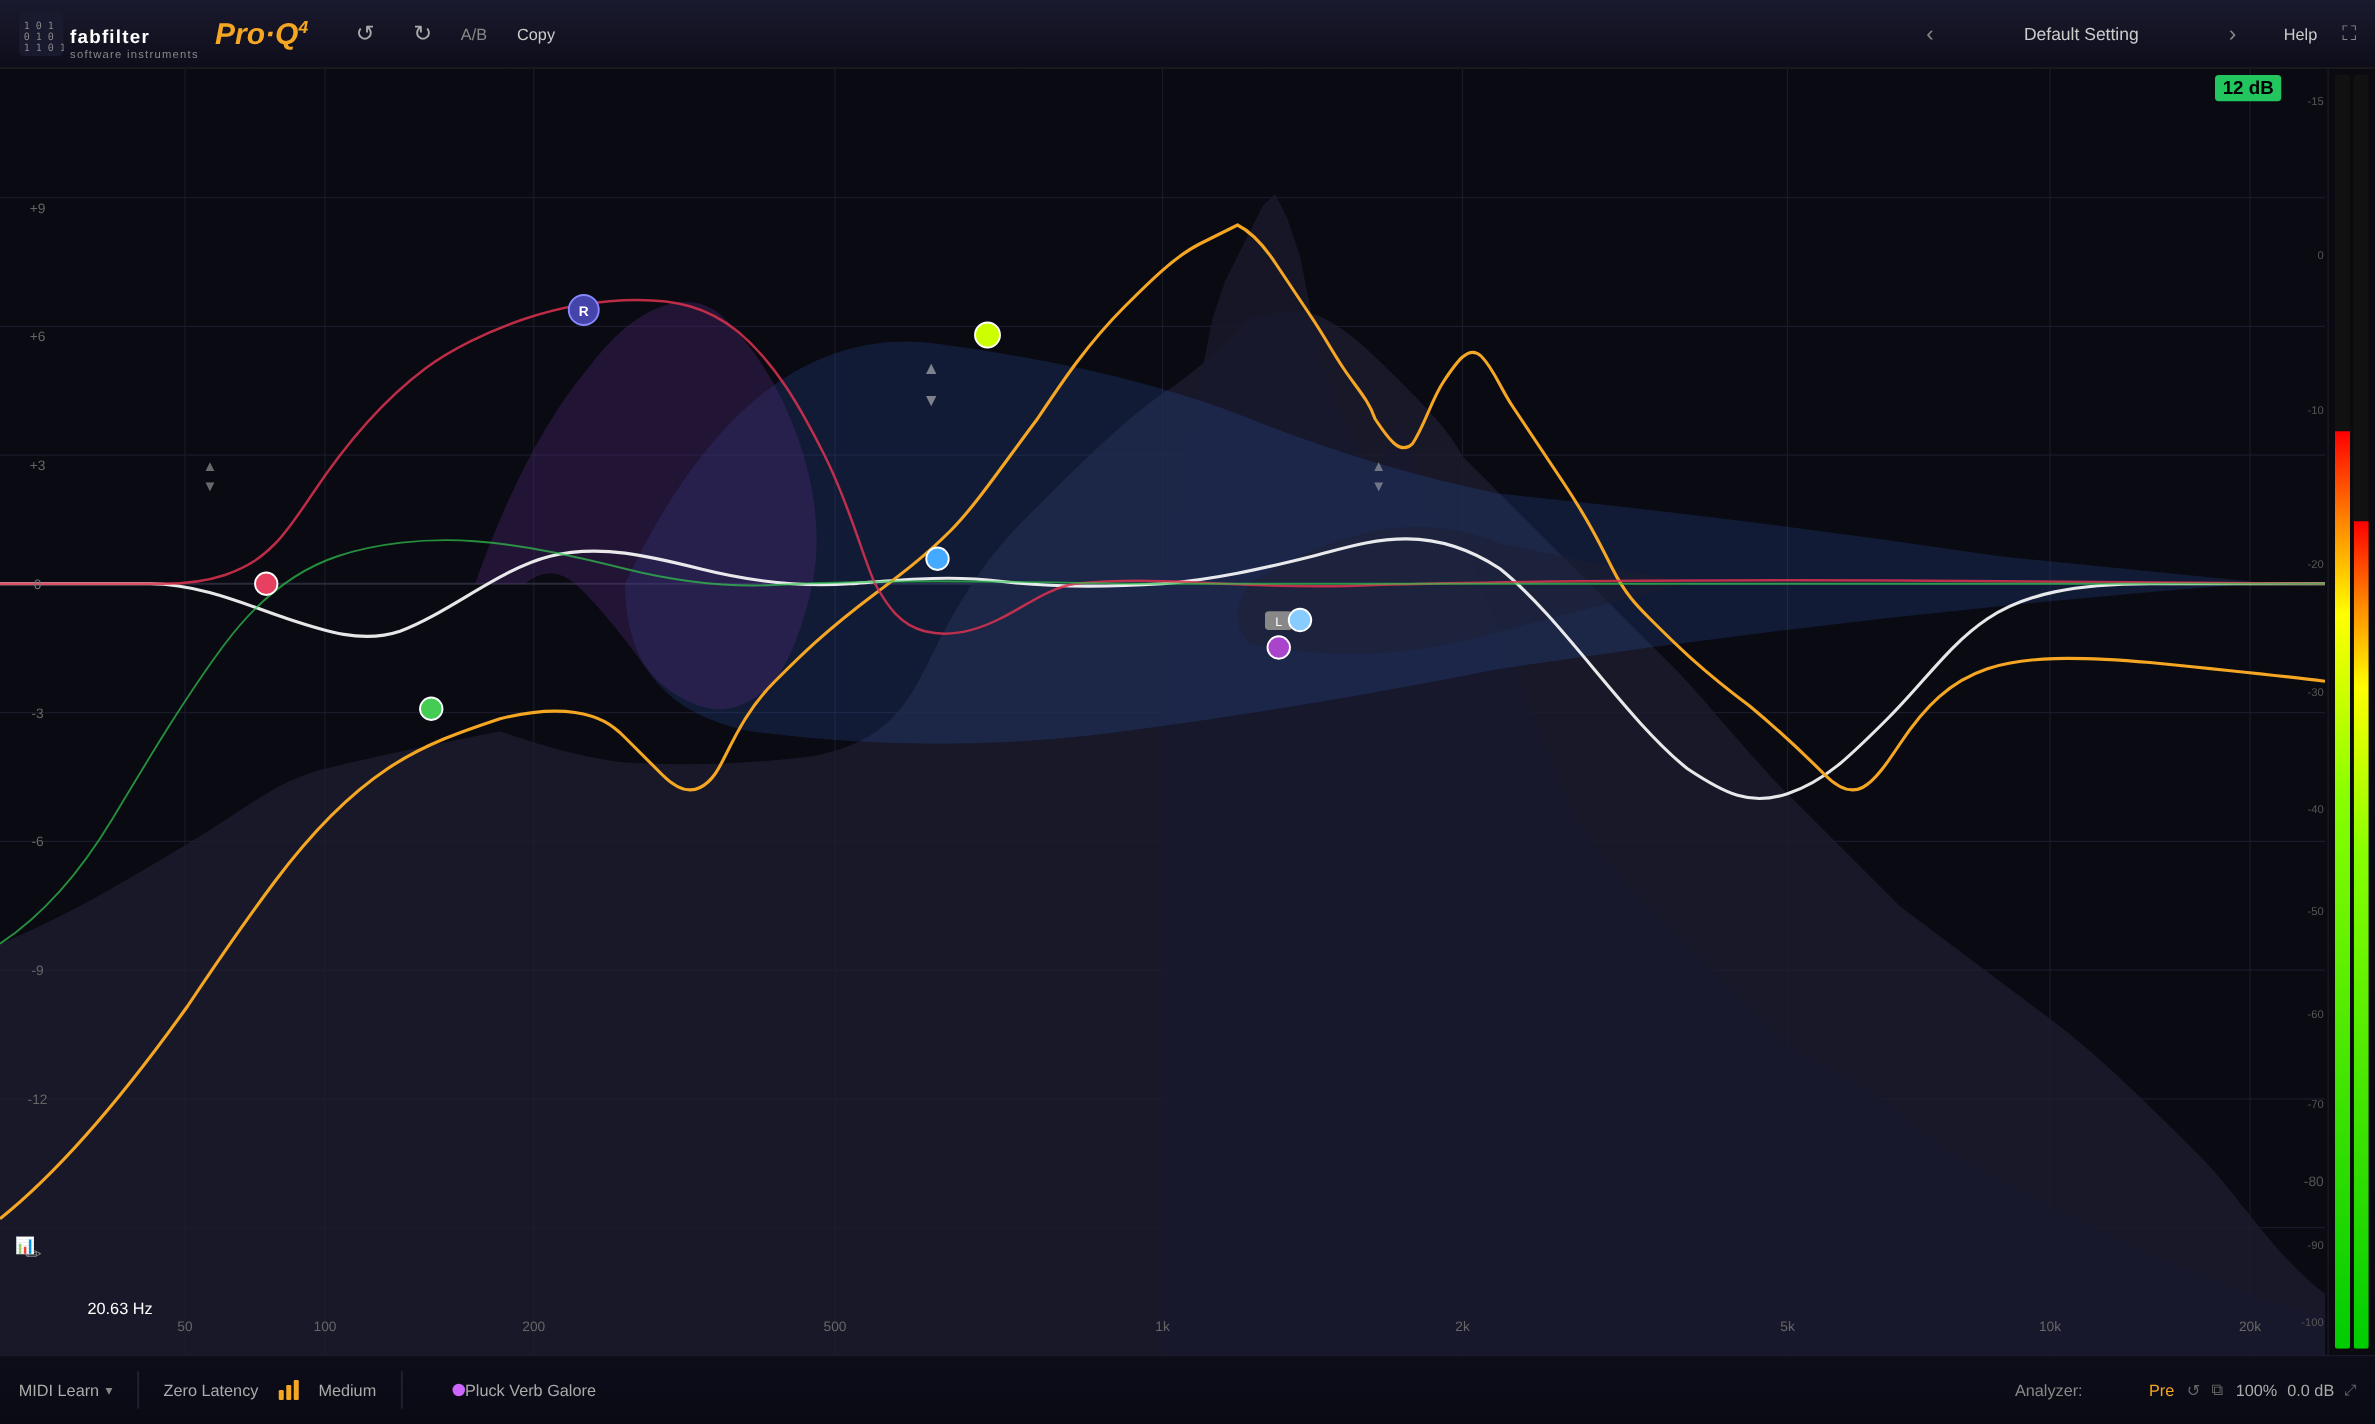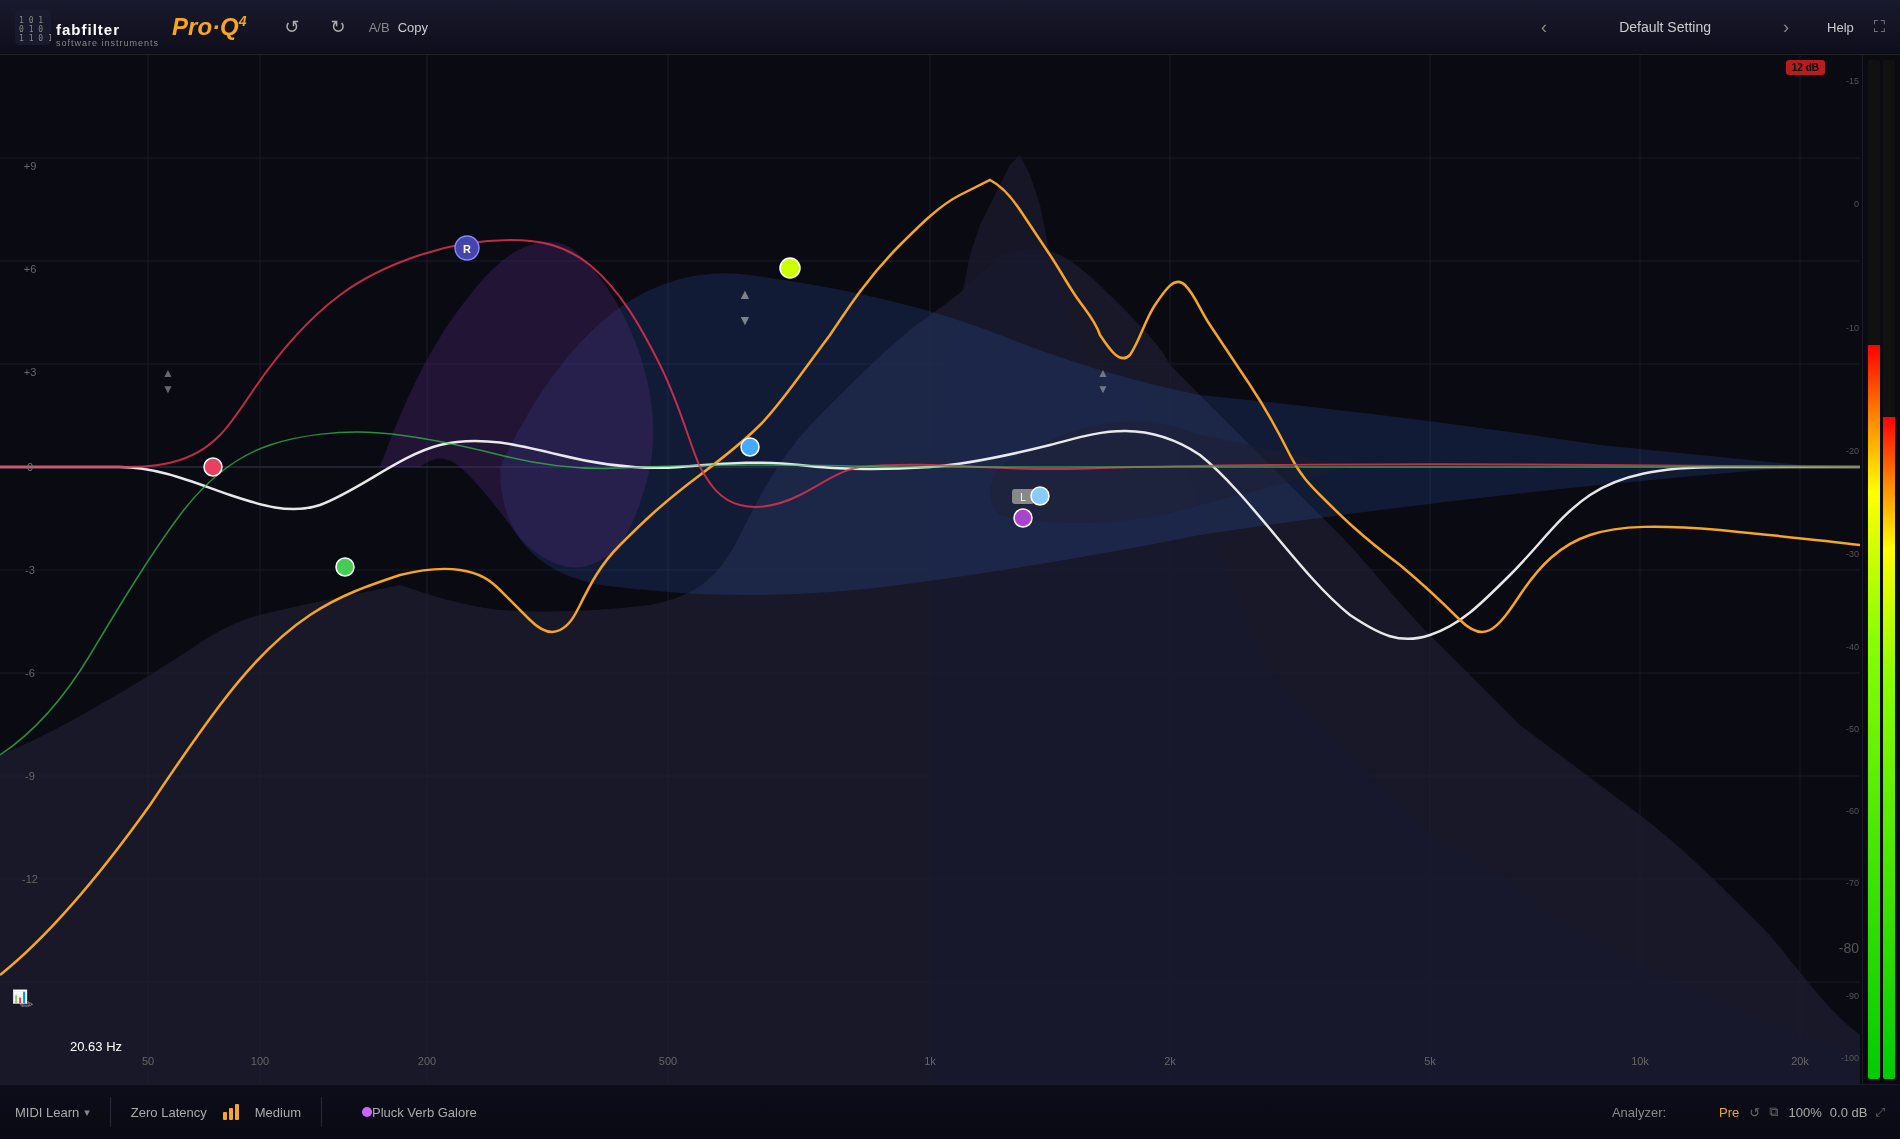--- a/index.html
+++ b/index.html
@@ -64,21 +64,21 @@
       font-size: 18px;
       cursor: pointer;
       background: none;
       border: none;
       padding: 4px 8px;
     }
 
     .ab-copy {
       display: flex;
       align-items: center;
-      gap: 8px;
+      gap: 24px;
     }
 
     .ab-label {
       color: #888;
       font-size: 13px;
     }
 
     .copy-btn {
       color: #ccc;
       font-size: 13px;
@@ -175,23 +175,23 @@
       left: 0;
       right: 0;
       background: linear-gradient(180deg, #ff0000 0%, #ffff00 30%, #00ff00 100%);
     }
 
     
     .db-badge {
       position: absolute;
       top: 60px;
       right: 75px;
-      background: #b91c1c;
+      background: #22c55e;
       color: #000;
-      font-size: 10px;
+      font-size: 15px;
       font-weight: bold;
       padding: 2px 6px;
       border-radius: 3px;
     }
 
     
     .bottom-bar {
       position: absolute;
       bottom: 0;
       left: 0;
@@ -570,21 +570,21 @@
 <div style="position:absolute; right:38px; top:55px; bottom:55px; width:35px; pointer-events:none;">
   <div style="position:absolute; top:2%; right:3px; color:#555; font-size:9px;">-15</div>
   <div style="position:absolute; top:14%; right:3px; color:#555; font-size:9px;">0</div>
   <div style="position:absolute; top:26%; right:3px; color:#555; font-size:9px;">-10</div>
   <div style="position:absolute; top:38%; right:3px; color:#555; font-size:9px;">-20</div>
   <div style="position:absolute; top:48%; right:3px; color:#555; font-size:9px;">-30</div>
   <div style="position:absolute; top:57%; right:3px; color:#555; font-size:9px;">-40</div>
   <div style="position:absolute; top:65%; right:3px; color:#555; font-size:9px;">-50</div>
   <div style="position:absolute; top:73%; right:3px; color:#555; font-size:9px;">-60</div>
   <div style="position:absolute; top:80%; right:3px; color:#555; font-size:9px;">-70</div>
-  <div style="position:absolute; top:86%; right:3px; color:#555; font-size:14px;">-80</div>
+  <div style="position:absolute; top:86%; right:3px; color:#555; font-size:11px;">-80</div>
   <div style="position:absolute; top:91%; right:3px; color:#555; font-size:9px;">-90</div>
   <div style="position:absolute; top:97%; right:3px; color:#555; font-size:9px;">-100</div>
 </div>
 
 <div class="db-badge">12 dB</div>
 
 <div class="vu-meter">
   <div class="vu-bar-container">
     <div class="vu-bar">
       <div class="vu-fill" style="height: 72%; background: linear-gradient(0deg, #00cc00 0%, #88ff00 60%, #ffff00 80%, #ff8800 90%, #ff0000 100%);"></div>

